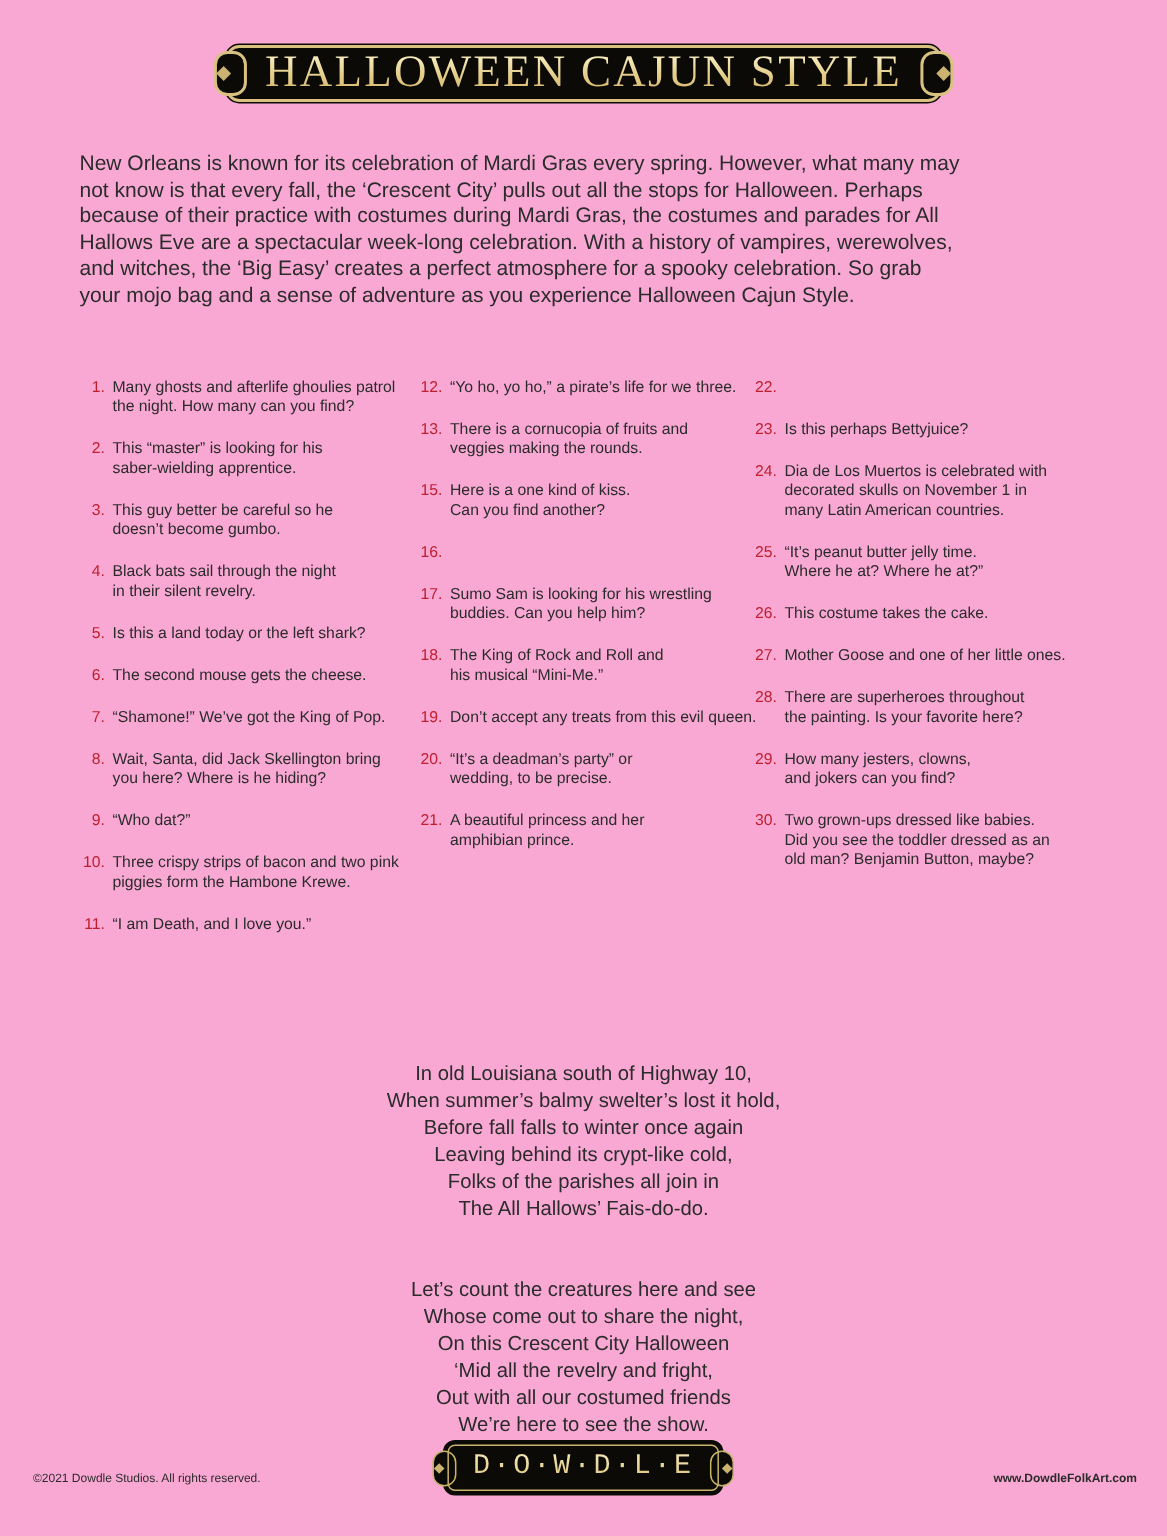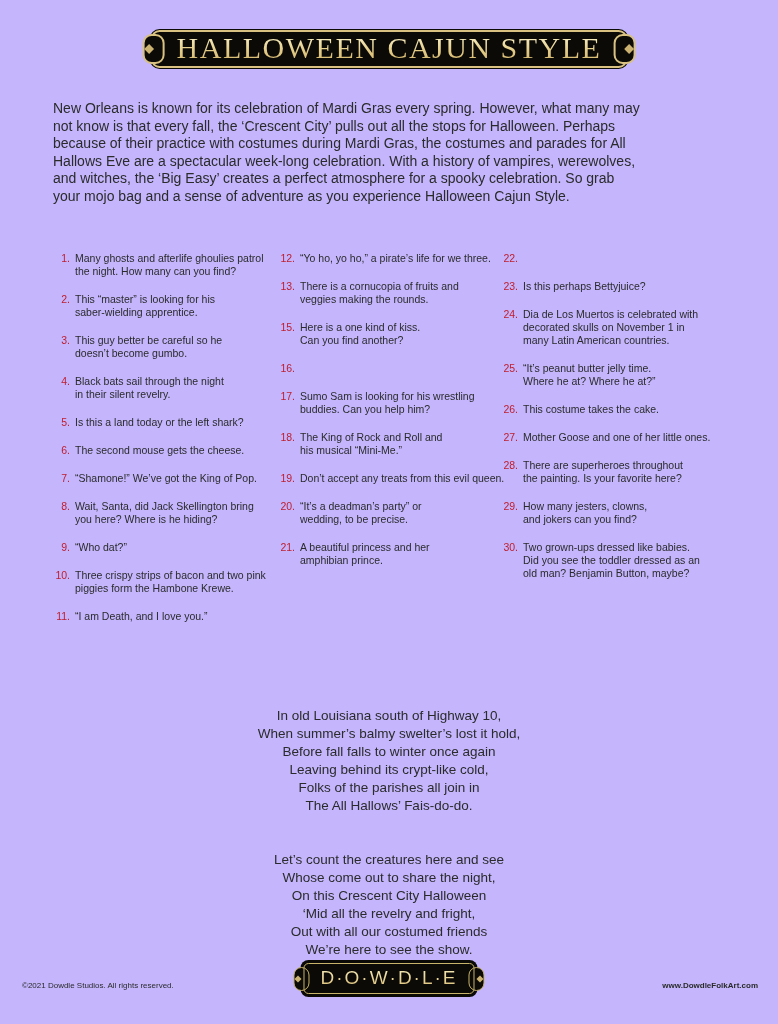--- a/index.html
+++ b/index.html
@@ -1,21 +1,21 @@
 <!DOCTYPE html>
 <html><head>
 <meta charset="utf-8">
 <title>Halloween Cajun Style</title>
 <style>
   html, body { margin: 0; padding: 0; background: #ffffff; }
   .page {
     position: relative;
     width: 778px;
     height: 1024px;
-    background: #c4b5fd;
+    background: #f9a8d4;
     font-family: "Liberation Sans", sans-serif;
     color: #231f20;
     overflow: hidden;
   }
 
   
   .banner {
     position: absolute;
     top: 30px;
     left: 50%;
@@ -135,21 +135,21 @@
   }
   .logo-inner {
     border: 1.5px solid #c8b36a;
     border-radius: 5px;
     padding: 4px 16px 6px 16px;
     display: flex;
     align-items: center;
     justify-content: center;
   }
   .logo-text {
-    font-family: Liberation Sans, sans-serif;
+    font-family: Liberation Mono, monospace;
     font-size: 19px;
     letter-spacing: 2px;
     white-space: nowrap;
     line-height: 1;
     background: linear-gradient(#f0e3ae 20%, #ddc27b 100%);
     -webkit-background-clip: text;
     background-clip: text;
     color: transparent;
   }
   .logo-tab {

